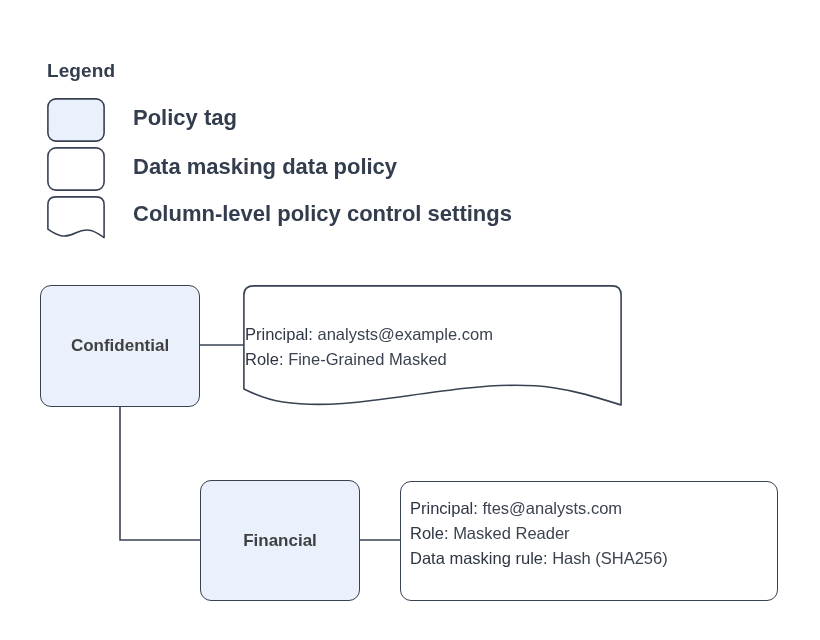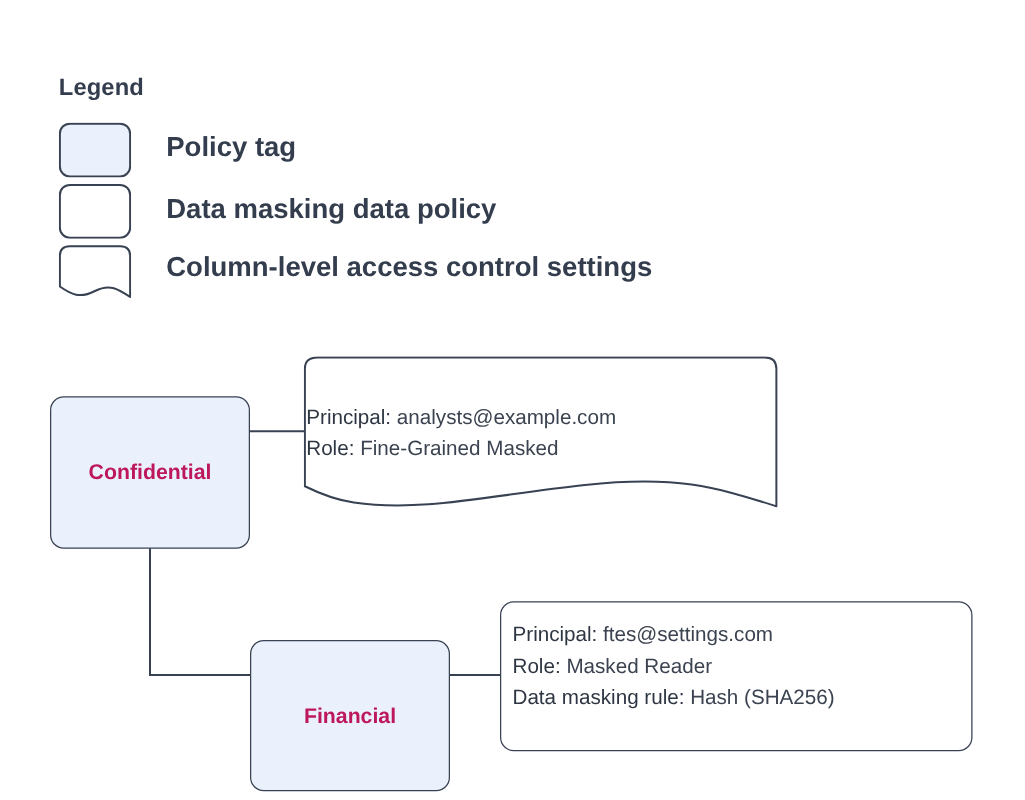--- a/index.html
+++ b/index.html
@@ -55,22 +55,21 @@
   .node {
     box-sizing: border-box;
     background: #eaf1fc;
     border: 1.6px solid #394253;
     border-radius: 11px;
     display: flex;
     align-items: center;
     justify-content: center;
     font-size: 17px;
     font-weight: bold;
-    color: #be185d;
-    margin-top: 32px;
+    color: #404040;
   }
   #node-confidential {
     left: 40px;
     top: 285px;
     width: 160px;
     height: 122px;
   }
   #node-financial {
     left: 200px;
     top: 480px;
@@ -138,21 +137,21 @@
     <rect x="0.9" y="0.9" width="56.2" height="42.2" rx="8" ry="8" fill="#ffffff" stroke="#394253" stroke-width="1.6"></rect>
   </svg>
   <div class="abs legend-row-label" id="legend-label-1">Data masking data policy</div>
 
   <svg class="abs legend-swatch" id="legend-swatch-2" viewBox="0 0 58 44">
     <path d="M 8.8 0.9 L 49.2 0.9 Q 57.1 0.9 57.1 8.8 L 57.1 41.6
              C 48 35.4 41 30.6 29 36.8
              C 17 43 10 39.6 0.9 33.2
              L 0.9 8.8 Q 0.9 0.9 8.8 0.9 Z" fill="#ffffff" stroke="#394253" stroke-width="1.6" stroke-linejoin="round"></path>
   </svg>
-  <div class="abs legend-row-label" id="legend-label-2">Column-level access control settings</div>
+  <div class="abs legend-row-label" id="legend-label-2">Column-level policy control settings</div>
 
   <svg class="abs" id="connectors" viewBox="0 0 820 640">
 
     <line x1="200" y1="345" x2="244" y2="345" stroke="#394253" stroke-width="1.6"></line>
 
     <path d="M 120 407 L 120 540 L 200 540" fill="none" stroke="#394253" stroke-width="1.6"></path>
 
     <line x1="360" y1="540" x2="401" y2="540" stroke="#394253" stroke-width="1.6"></line>
   </svg>
 
@@ -173,21 +172,21 @@
       <b>Role:</b>
       <span>Fine-Grained Masked</span>
     </div>
   </div>
 
   <div class="abs" id="annotation-rect"></div>
 
   <div class="annotation-text" id="annotation-1-text">
     <div>
       <b>Principal:</b>
-      <span>ftes@settings.com</span>
+      <span>ftes@analysts.com</span>
     </div>
     <div>
       <b>Role:</b>
       <span>Masked Reader</span>
     </div>
     <div>
       <b>Data masking rule:</b>
       <span>Hash (SHA256)</span>
     </div>
   </div>

